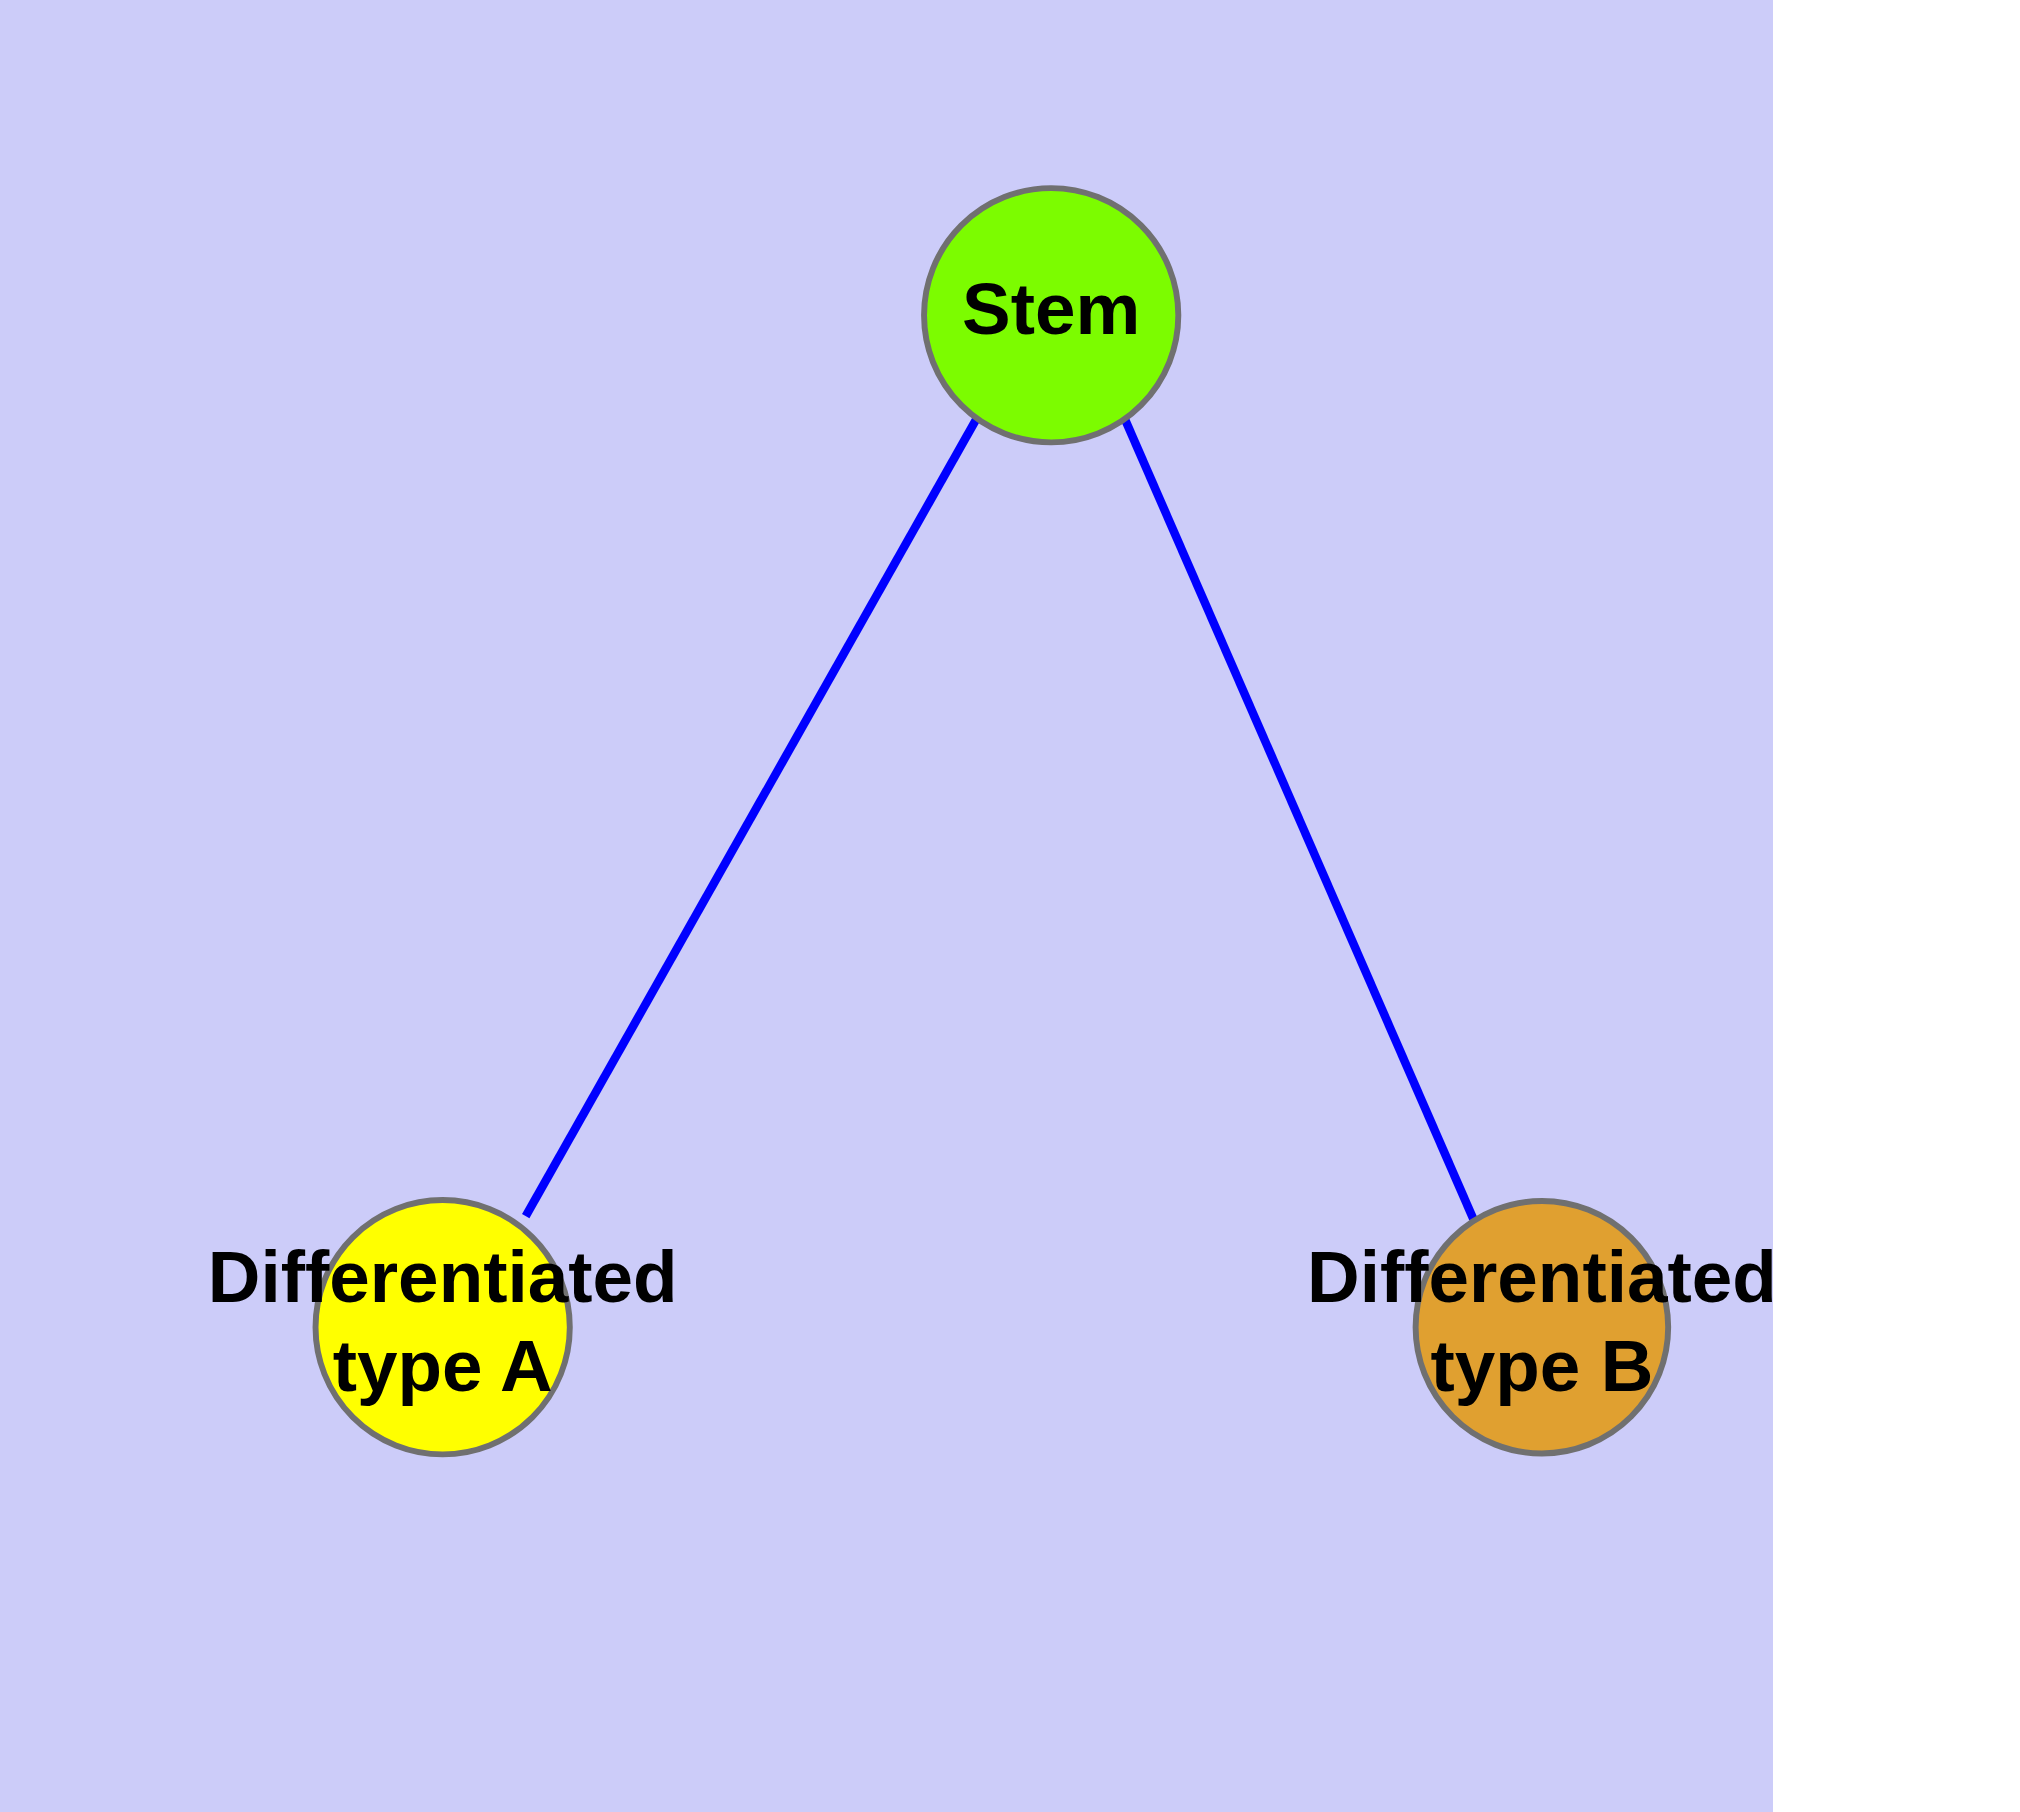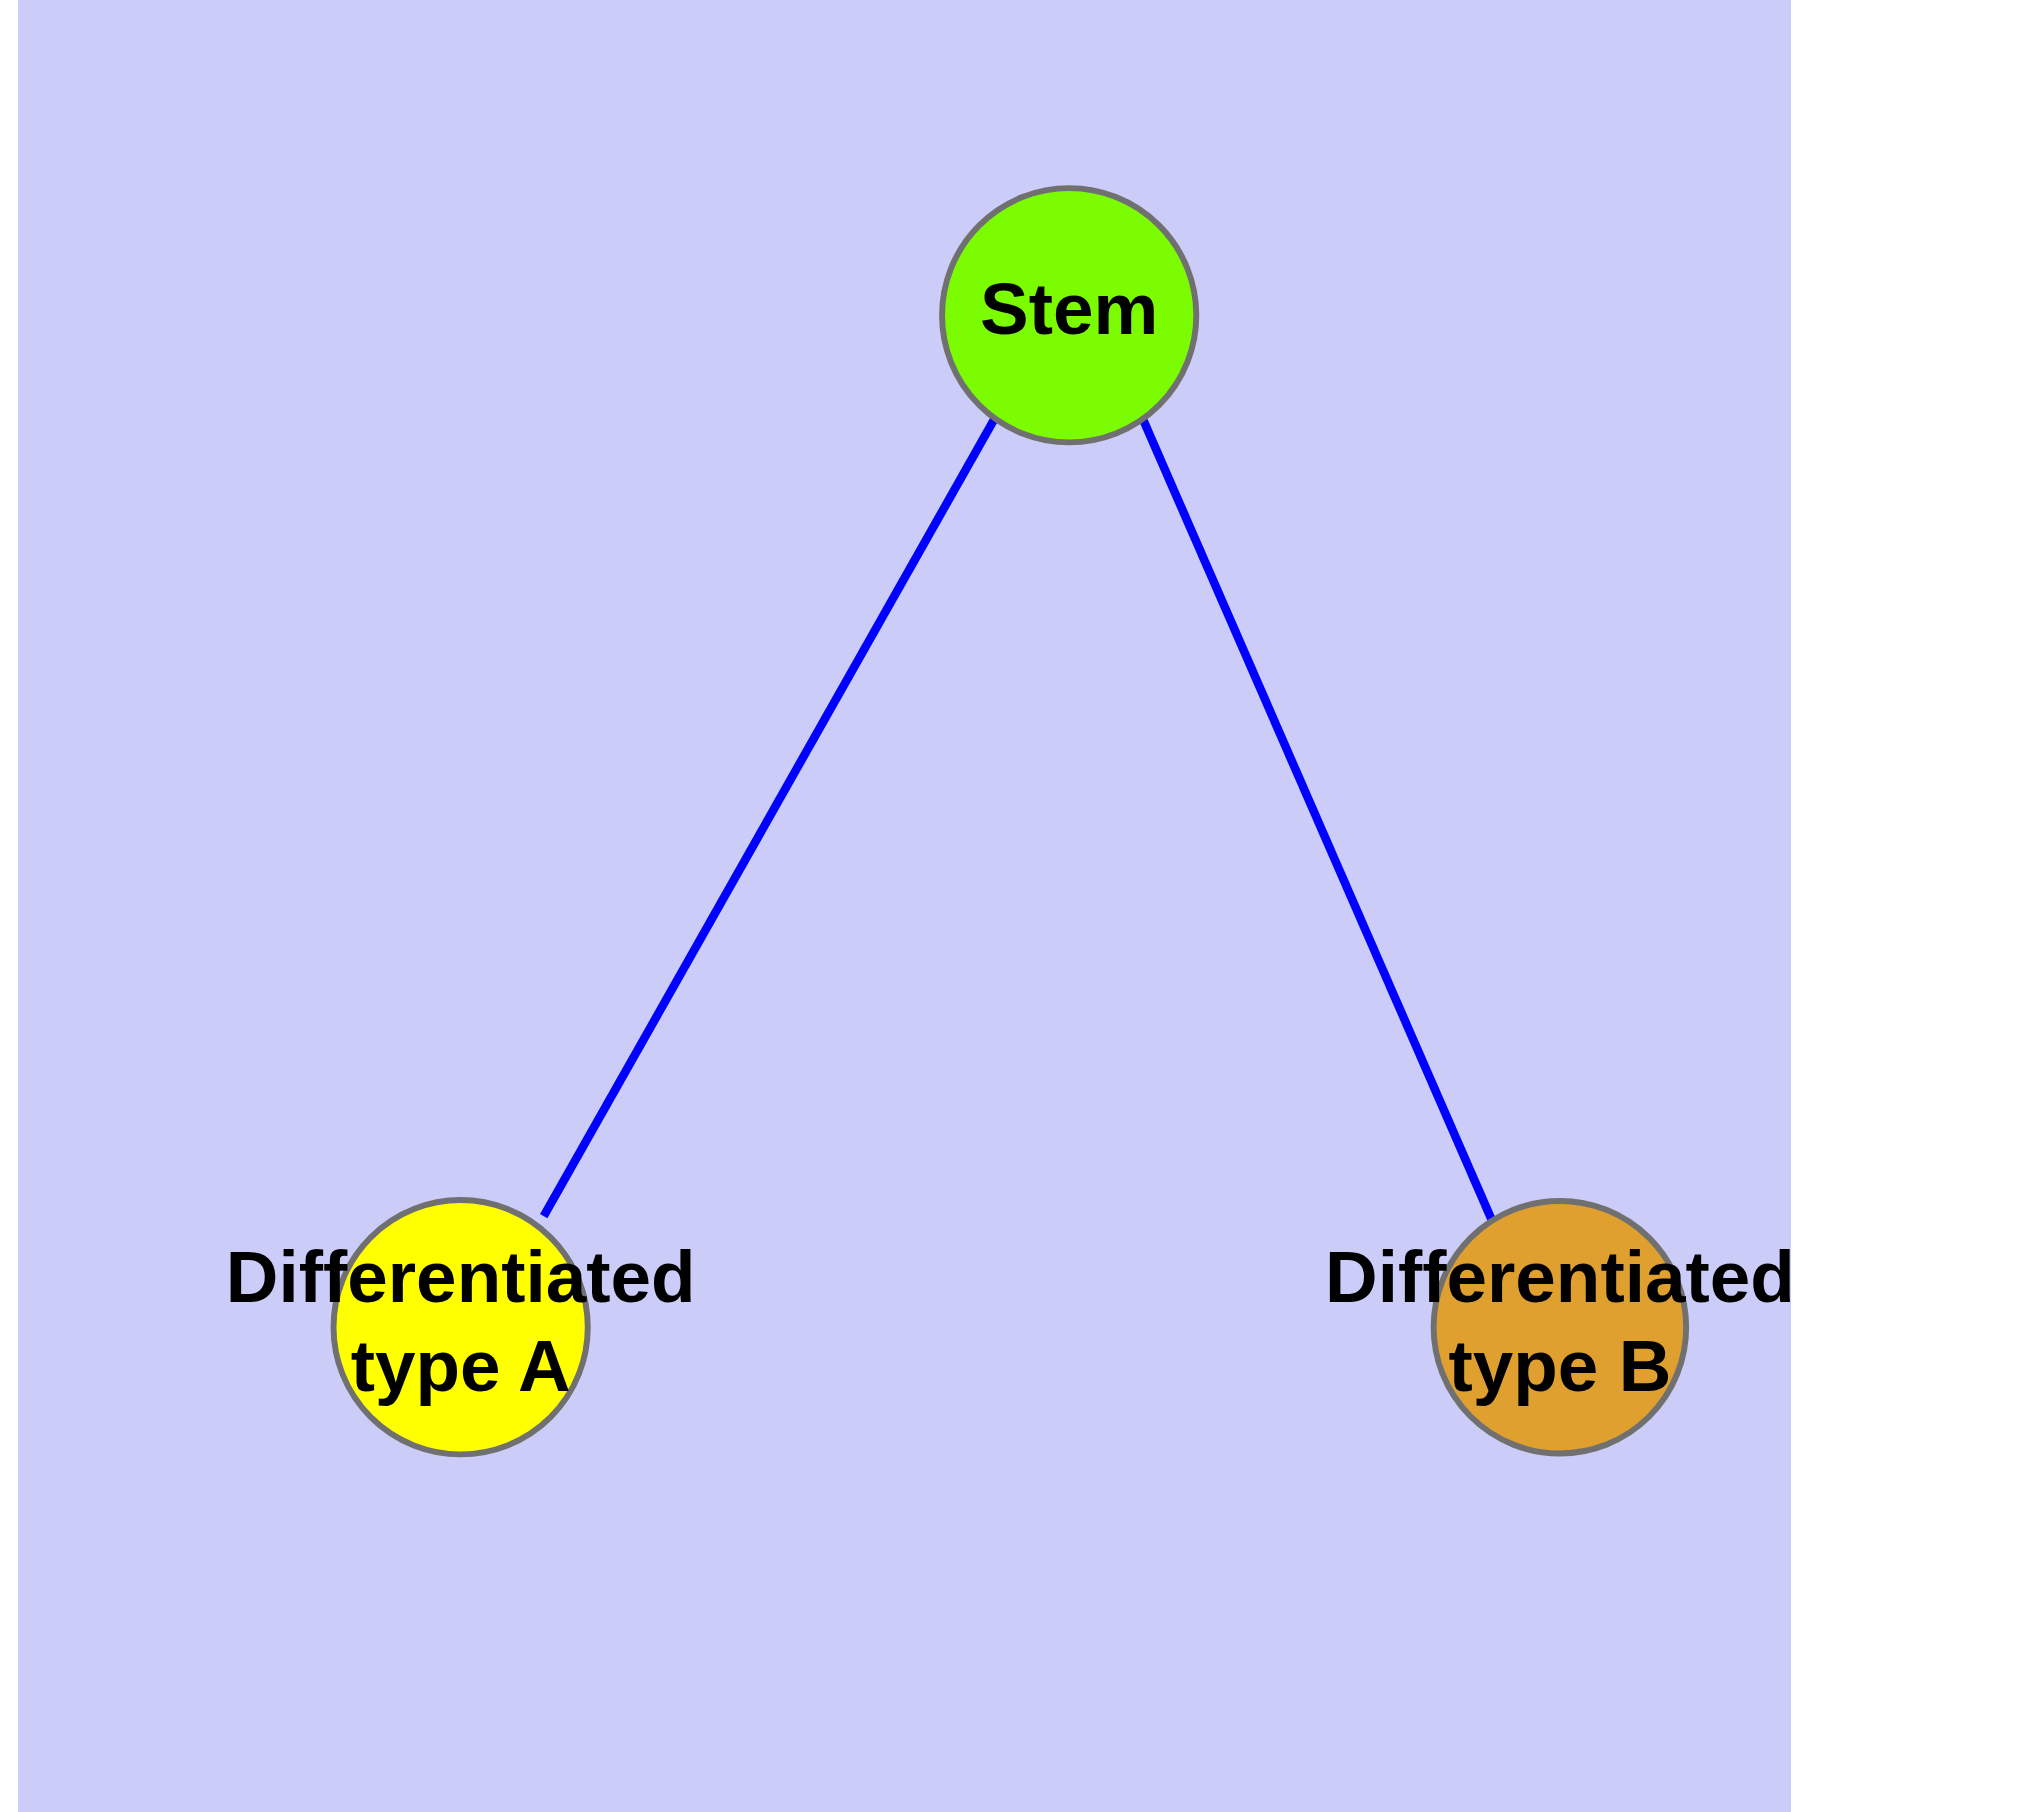--- a/index.html
+++ b/index.html
@@ -27,21 +27,21 @@
     font-weight: bold;
     fill: #000000;
     text-anchor: middle;
     dominant-baseline: middle;
     paint-order: normal;
   }
 </style>
 </head>
 <body>
 
-<div id="canvas" style="width: 1773px; height: 1812px; background: rgb(204, 204, 249); margin-left: 18px;">
+<div id="canvas" style="width: 1773px; height: 1812px; background: rgb(204, 204, 249);">
   <svg id="graph-svg" viewBox="0 0 2384 2138" xmlns="http://www.w3.org/2000/svg">
 
     <rect id="bg-rect" x="0" y="0" width="2384" height="2138" fill="#ccccf9"></rect>
 
     <g id="edges-layer">
       <line id="edge-0" x1="1152" y1="494" x2="620" y2="1435" stroke="#0000ff" stroke-width="10" stroke-linecap="butt"></line>
       <line id="edge-1" x1="1325" y1="490" x2="1738" y2="1438" stroke="#0000ff" stroke-width="10" stroke-linecap="butt"></line>
     </g>
 
     <g id="nodes-layer">

